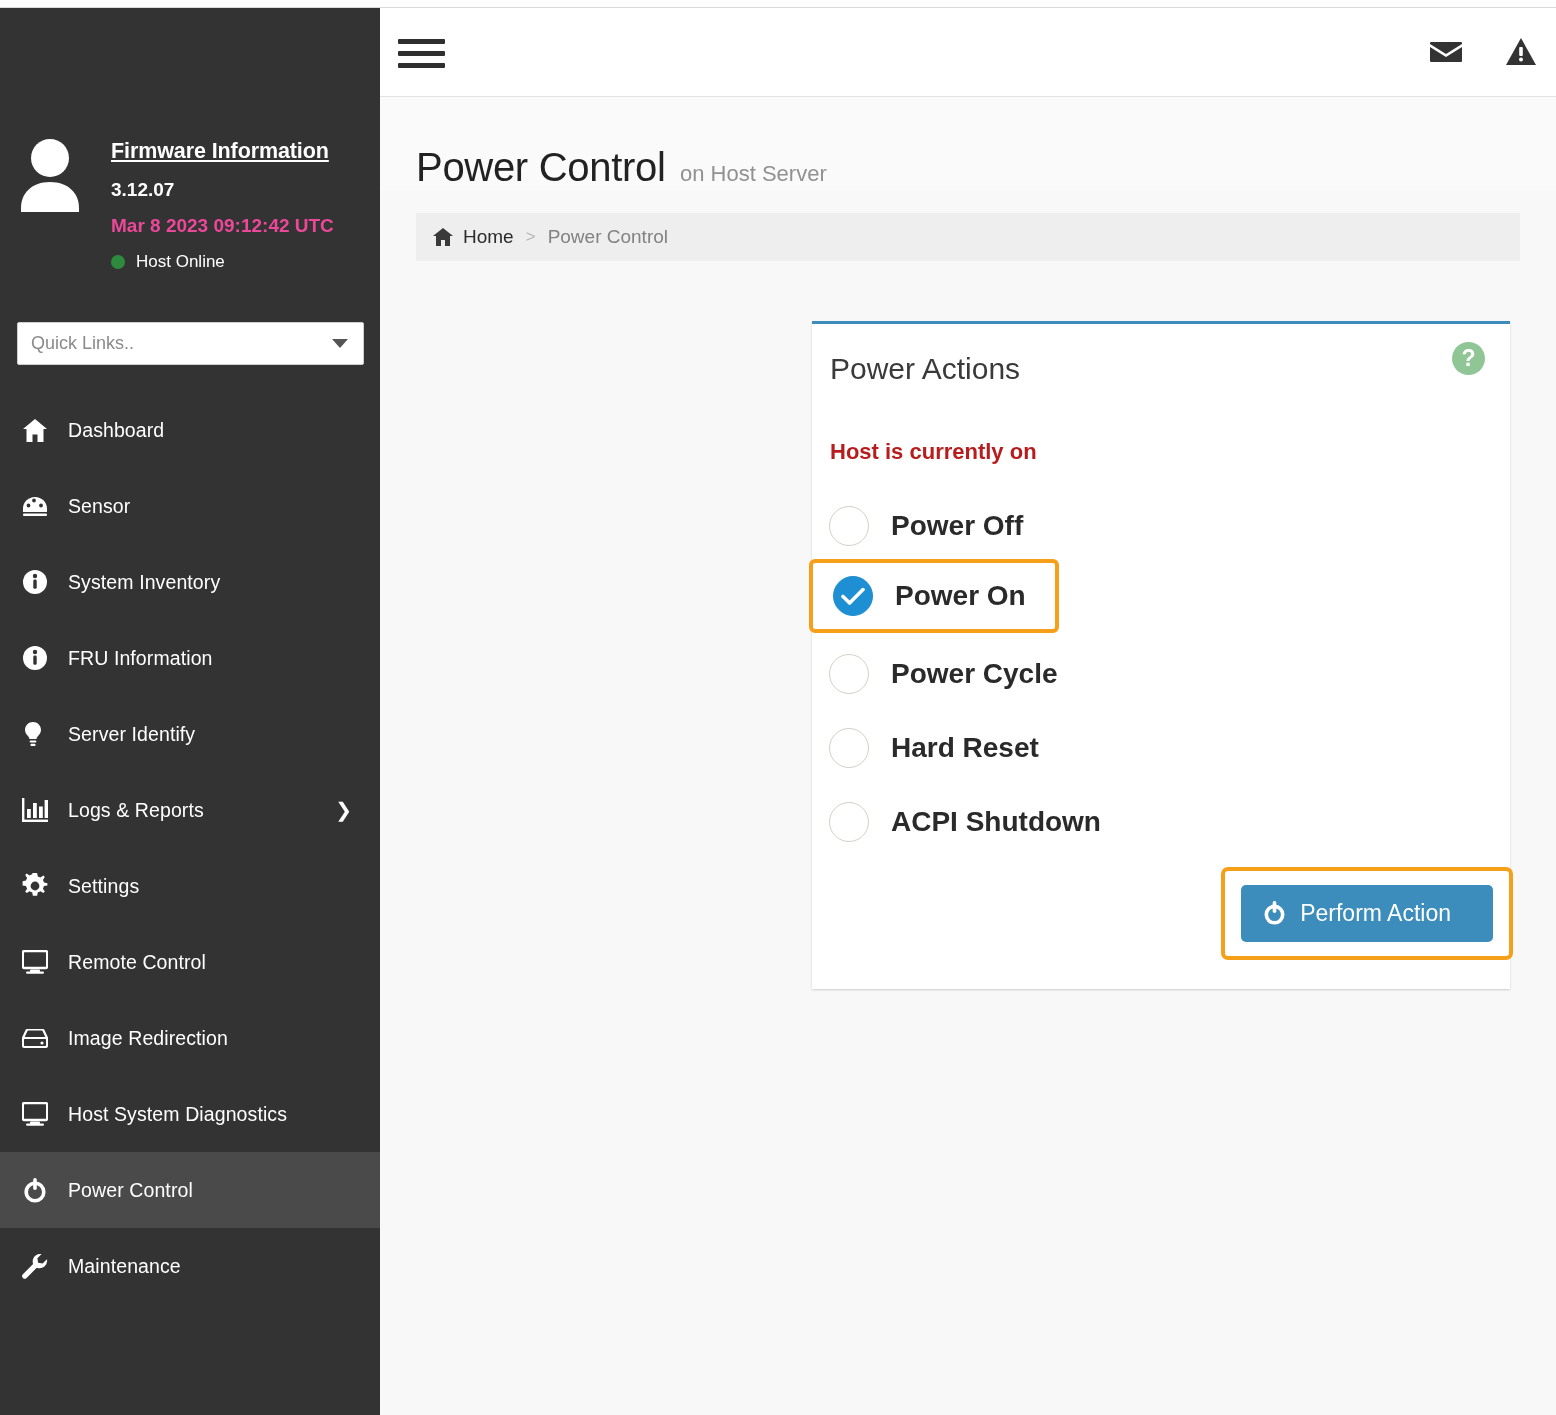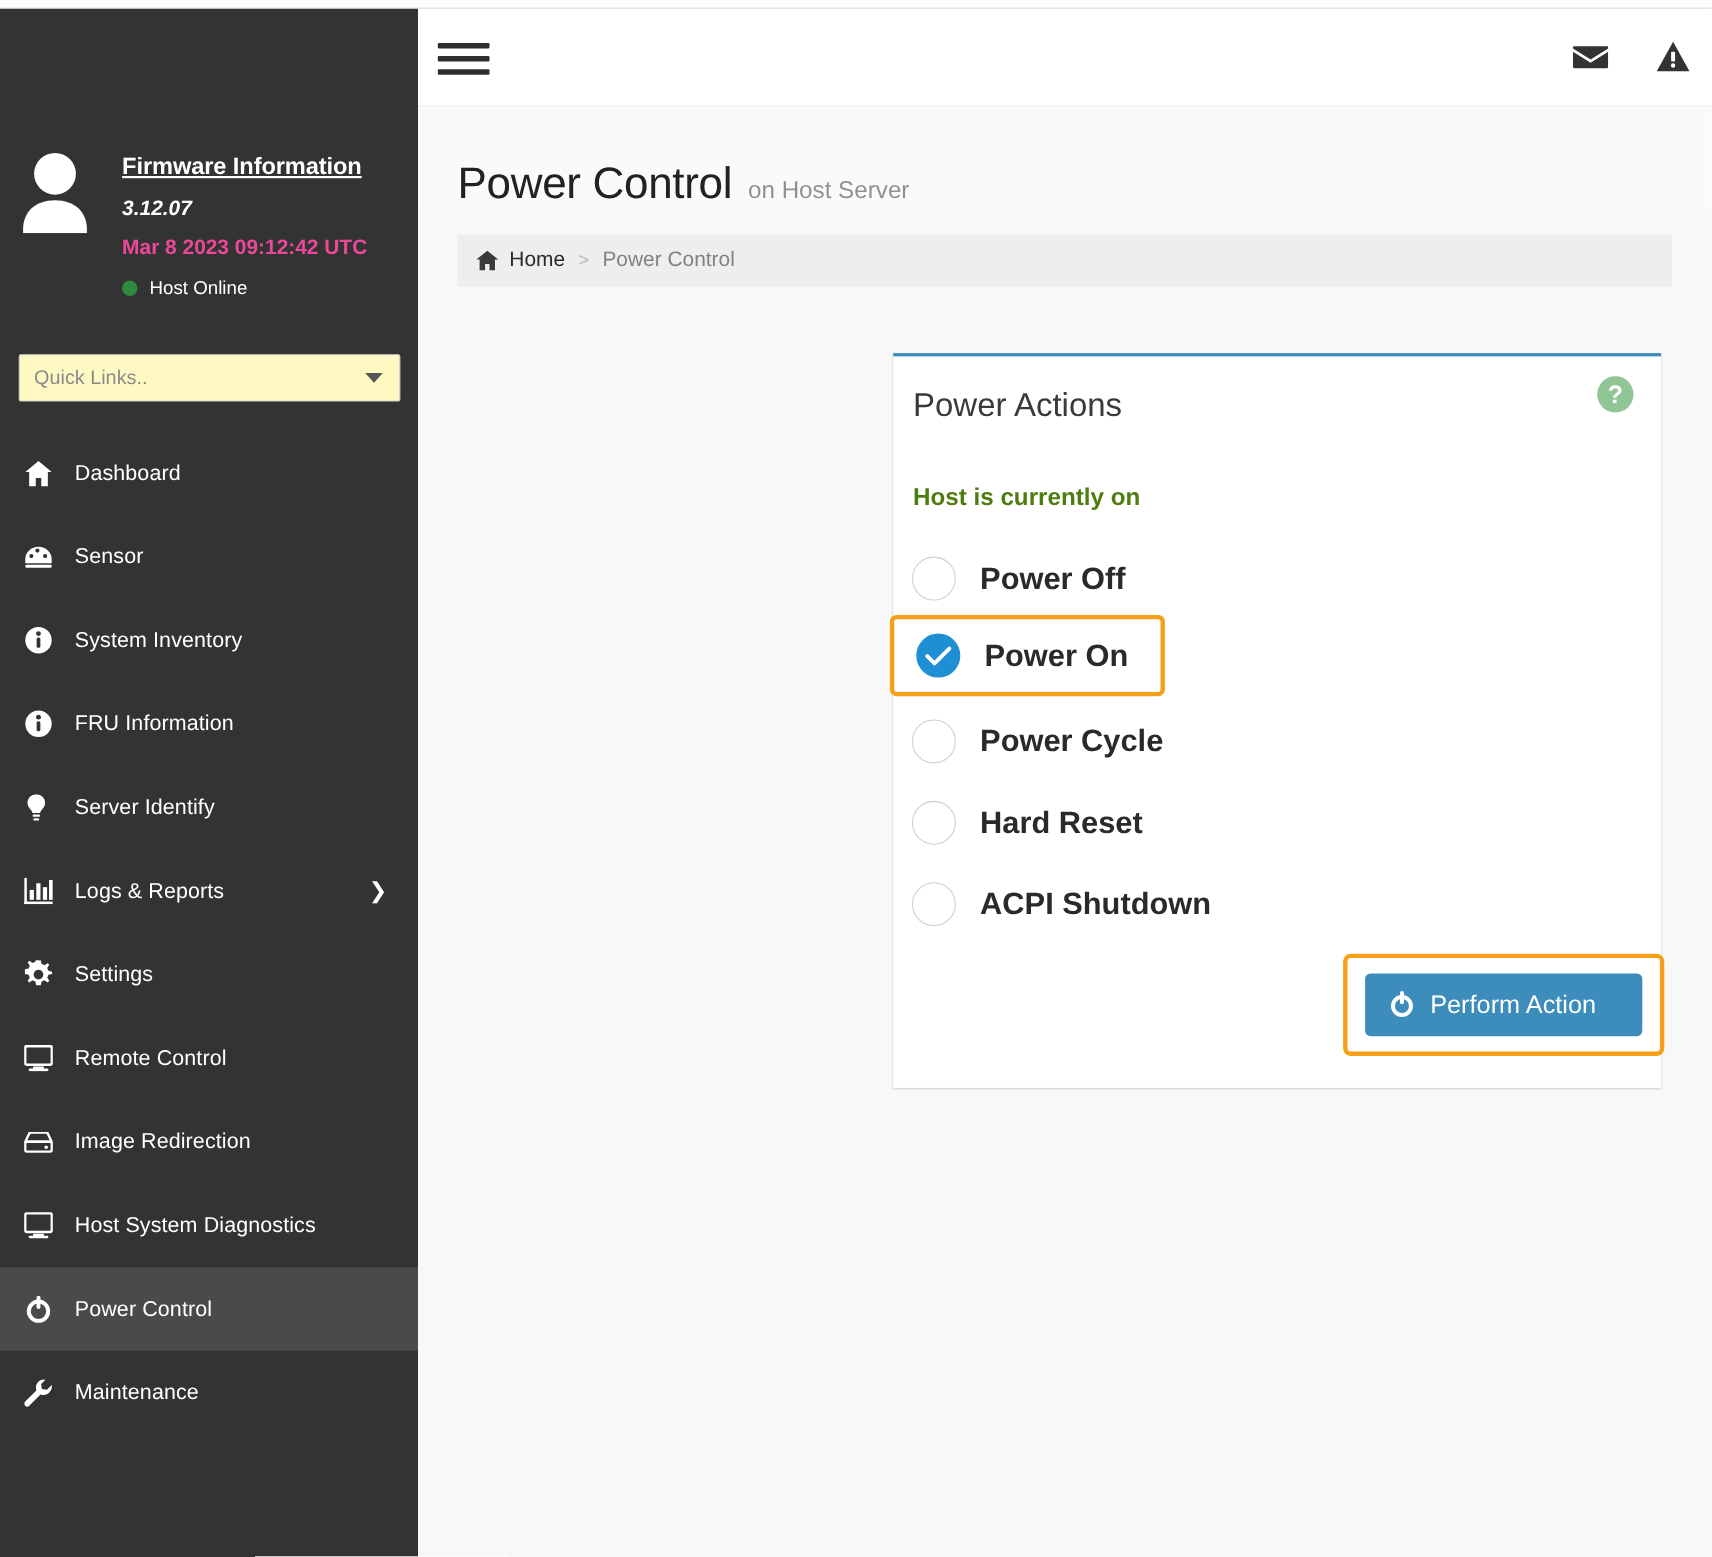--- a/index.html
+++ b/index.html
@@ -64,21 +64,20 @@
     letter-spacing: -0.1px;
     line-height: 1.1;
     display: inline-block;
   }
   .fw-version {
     font-size: 19px;
     font-weight: bold;
     color: #ffffff;
     margin-top: 16px;
     line-height: 1.1;
-    font-style: italic;
   }
   .fw-date {
     font-size: 19px;
     font-weight: bold;
     color: #ec4899;
     margin-top: 15px;
     line-height: 1.1;
     white-space: nowrap;
   }
   .host-status {
@@ -95,21 +94,21 @@
     margin-right: 11px;
     flex: 0 0 auto;
   }
 
   .quick-links {
     position: absolute;
     left: 17px;
     top: 314px;
     width: 347px;
     height: 43px;
-    background: #fef9c3;
+    background: #ffffff;
     border: 1px solid #cfcfcf;
     border-radius: 2px;
     display: flex;
     align-items: center;
     padding: 0 13px;
     cursor: pointer;
   }
   .quick-links-text {
     font-size: 18px;
     color: #8a8a8a;
@@ -276,21 +275,21 @@
     font-size: 23px;
     font-weight: bold;
     cursor: pointer;
     line-height: 1;
   }
 
   .host-state {
     margin: 53px 0 0 18px;
     font-size: 22px;
     font-weight: bold;
-    color: #4d7c0f;
+    color: #b91c1c;
   }
 
   .options { margin-top: 24px; }
   .option-row {
     display: flex;
     align-items: center;
     height: 74px;
     padding-left: 17px;
     cursor: pointer;
     position: relative;

